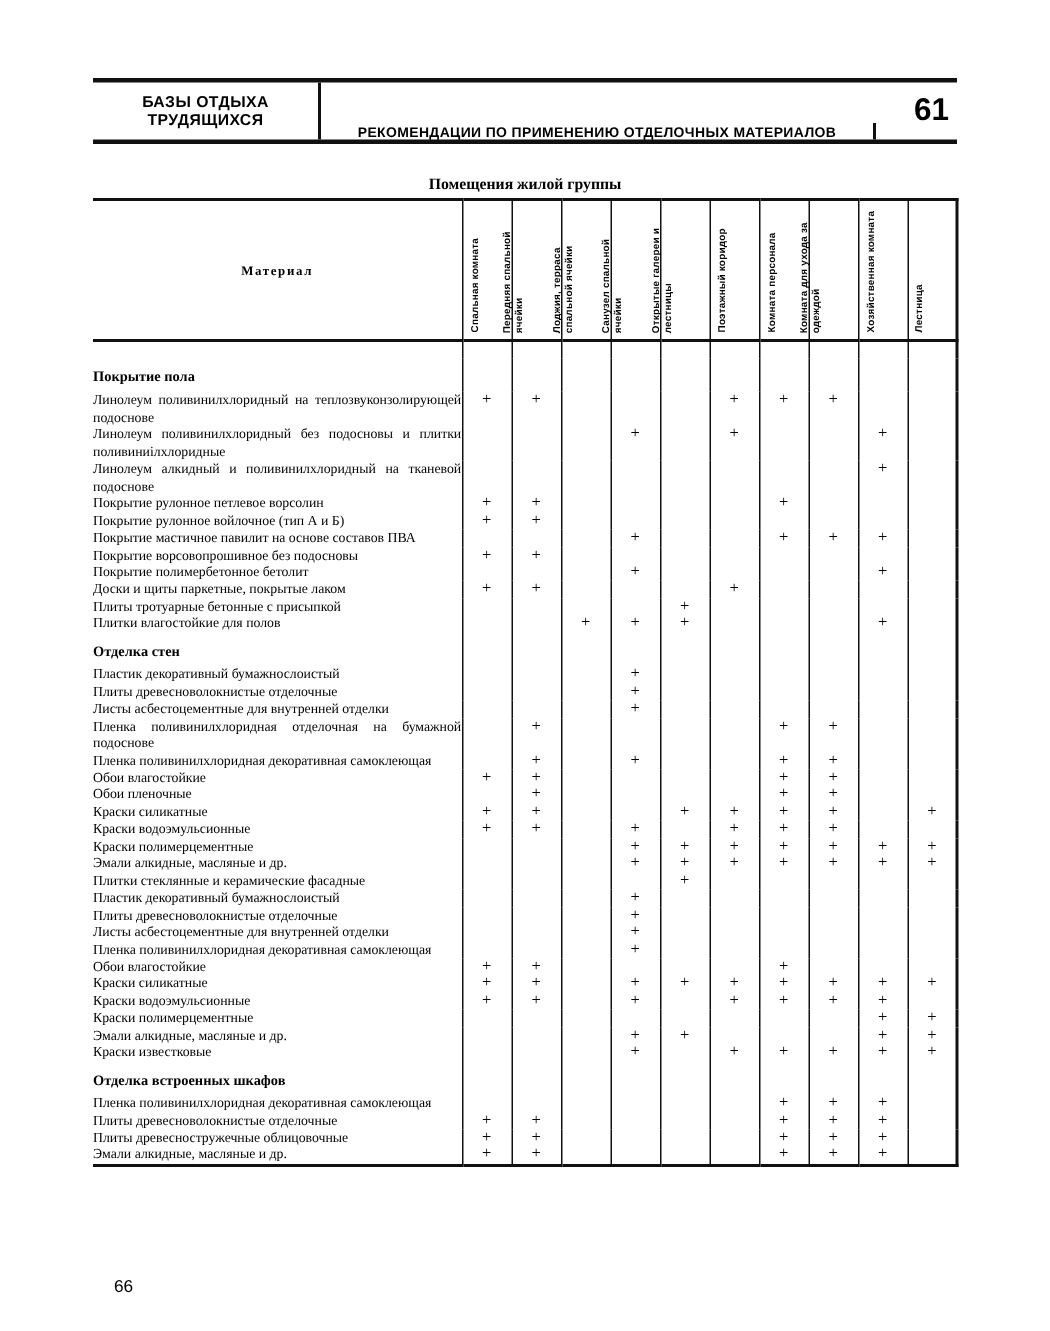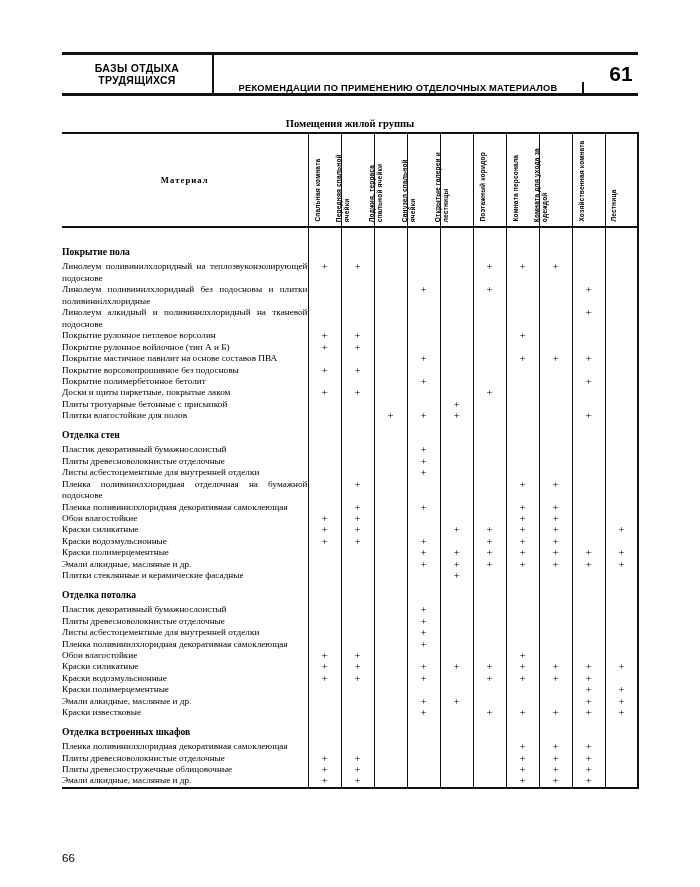--- a/index.html
+++ b/index.html
@@ -153,21 +153,21 @@
     padding-top: 7px;
     padding-bottom: 4px;
   }
   tr.sect td.mark { padding-top: 7px; padding-bottom: 4px; }
 
   tr.bottom td { border-bottom: 2px solid #111; }
   tr.pad td { height: 12px; }
 
   .folio {
     position: absolute;
-    left: 62px; top: 852px;
+    left: 76px; top: 852px;
     font-family: "Liberation Sans", sans-serif;
     font-size: 11.5px;
   }
 </style>
 </head>
 <body>
 
 <div class="page-head">
   <div class="head-left">
     <div class="head-left-txt">
@@ -510,20 +510,33 @@
           <td class="mark">&nbsp;</td>
           <td class="mark">&nbsp;</td>
           <td class="mark">&nbsp;</td>
           <td class="mark">&nbsp;</td>
           <td class="mark">+</td>
           <td class="mark">+</td>
           <td class="mark">&nbsp;</td>
           <td class="mark last">&nbsp;</td>
         </tr>
         <tr>
+          <td class="matcell">Обои пленочные</td>
+          <td class="mark">&nbsp;</td>
+          <td class="mark">+</td>
+          <td class="mark">&nbsp;</td>
+          <td class="mark">&nbsp;</td>
+          <td class="mark">&nbsp;</td>
+          <td class="mark">&nbsp;</td>
+          <td class="mark">+</td>
+          <td class="mark">+</td>
+          <td class="mark">&nbsp;</td>
+          <td class="mark last">&nbsp;</td>
+        </tr>
+        <tr>
           <td class="matcell">Краски силикатные</td>
           <td class="mark">+</td>
           <td class="mark">+</td>
           <td class="mark">&nbsp;</td>
           <td class="mark">&nbsp;</td>
           <td class="mark">+</td>
           <td class="mark">+</td>
           <td class="mark">+</td>
           <td class="mark">+</td>
           <td class="mark">&nbsp;</td>
@@ -568,33 +581,20 @@
           <td class="mark">+</td>
           <td class="mark last">+</td>
         </tr>
         <tr>
           <td class="matcell">Плитки стеклянные и керамические фасадные</td>
           <td class="mark">&nbsp;</td>
           <td class="mark">&nbsp;</td>
           <td class="mark">&nbsp;</td>
           <td class="mark">&nbsp;</td>
           <td class="mark">+</td>
-          <td class="mark">&nbsp;</td>
-          <td class="mark">&nbsp;</td>
-          <td class="mark">&nbsp;</td>
-          <td class="mark">&nbsp;</td>
-          <td class="mark last">&nbsp;</td>
-        </tr>
-        <tr class="sect">
-          <td class="matcell">Отделка потолка</td>
-          <td class="mark">&nbsp;</td>
-          <td class="mark">&nbsp;</td>
-          <td class="mark">&nbsp;</td>
-          <td class="mark">&nbsp;</td>
-          <td class="mark">&nbsp;</td>
           <td class="mark">&nbsp;</td>
           <td class="mark">&nbsp;</td>
           <td class="mark">&nbsp;</td>
           <td class="mark">&nbsp;</td>
           <td class="mark last">&nbsp;</td>
         </tr>
         <tr>
           <td class="matcell">Пластик декоративный бумажнослоистый</td>
           <td class="mark">&nbsp;</td>
           <td class="mark">&nbsp;</td>

